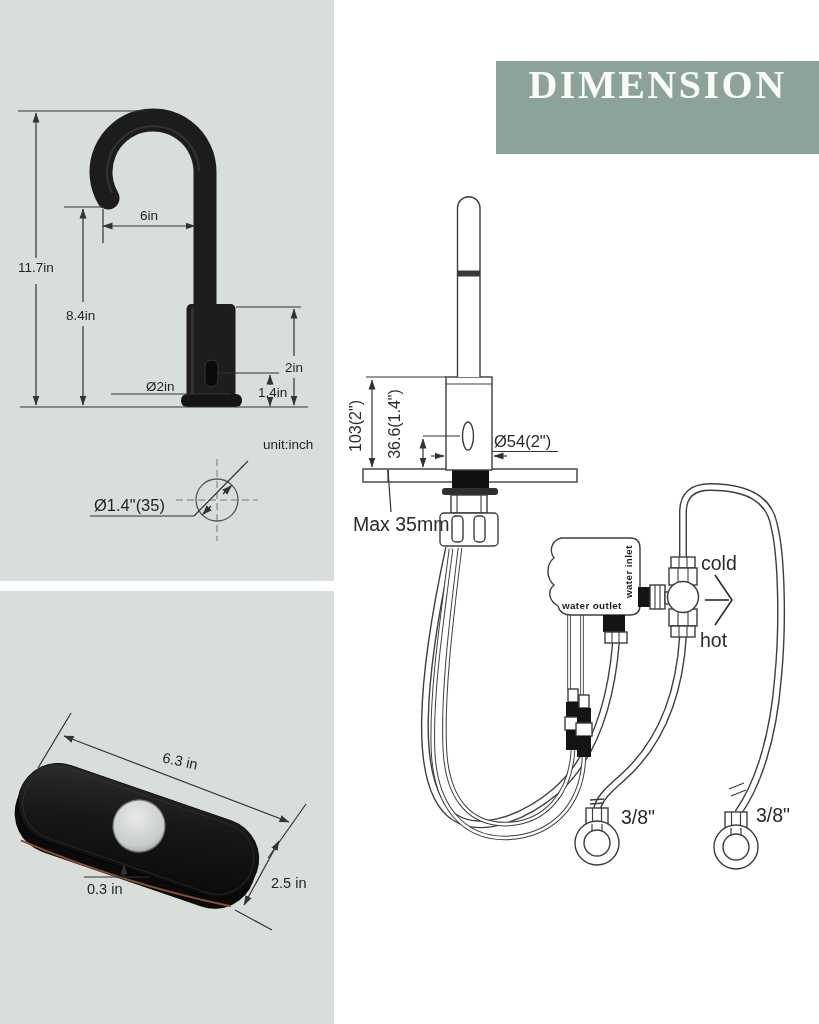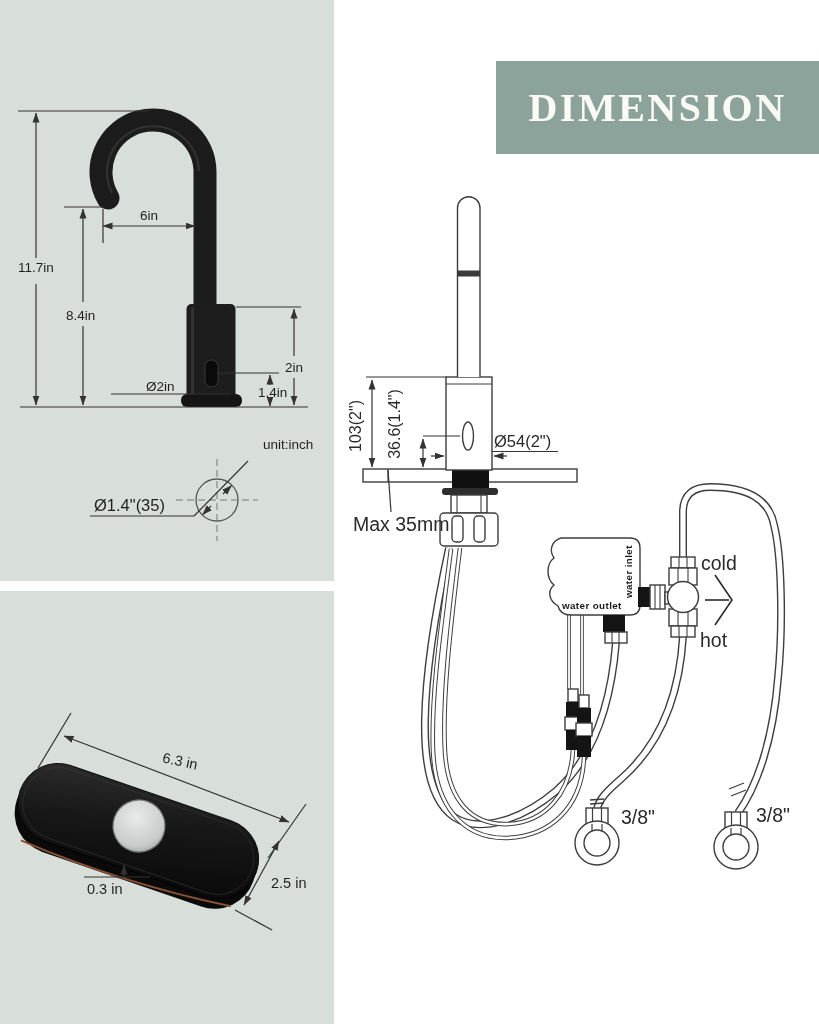--- a/index.html
+++ b/index.html
@@ -2,21 +2,21 @@
 <html><head>
 <meta charset="utf-8">
 <style>
   html,body{margin:0;padding:0;background:#ffffff;}
   .stage{position:relative;width:819px;height:1024px;background:#ffffff;overflow:hidden;
          font-family:"Liberation Sans",sans-serif;}
   .panel{position:absolute;background:#d8dfdb;}
   .panel-top{left:0;top:0;width:334px;height:581px;}
   .panel-bottom{left:0;top:591px;width:334px;height:433px;}
   .banner{position:absolute;left:496px;top:61px;width:323px;height:93px;background:#8ba39a;
-          display:flex;align-items:center;justify-content:center;}
+          display:flex;align-items:flex-start;justify-content:center;}
   .banner-text{font-family:"Liberation Serif",serif;font-weight:700;font-size:40px;
                letter-spacing:2.5px;color:#fbfbf5;}
   .diagram{position:absolute;left:345px;top:180px;width:474px;height:810px;}
   svg{display:block;width:100%;height:100%;}
   svg text{font-family:"Liberation Sans",sans-serif;}
   .dim-t{font-size:13.5px;fill:#1f1f1f;}
   .dim-t2{font-size:14.5px;fill:#1f1f1f;}
   .dim-line{stroke:#333;stroke-width:1.2;fill:none;}
   .draw{stroke:#3e3e3e;stroke-width:1.4;fill:#ffffff;}
   .draw-nf{stroke:#3e3e3e;stroke-width:1.4;fill:none;}

